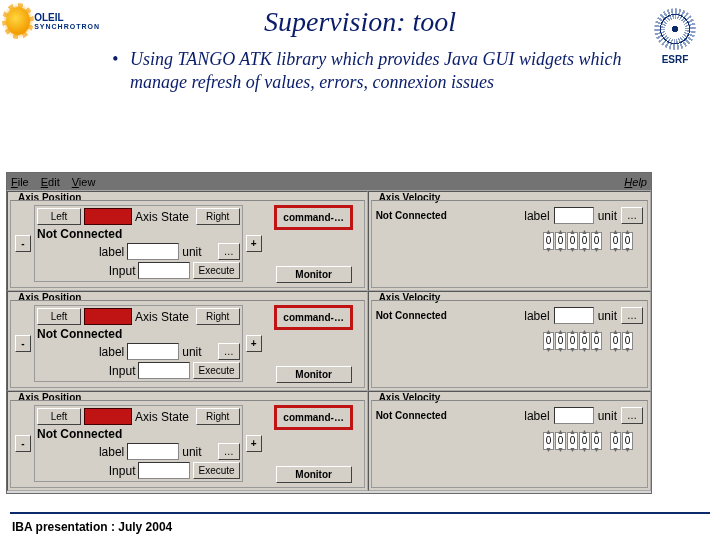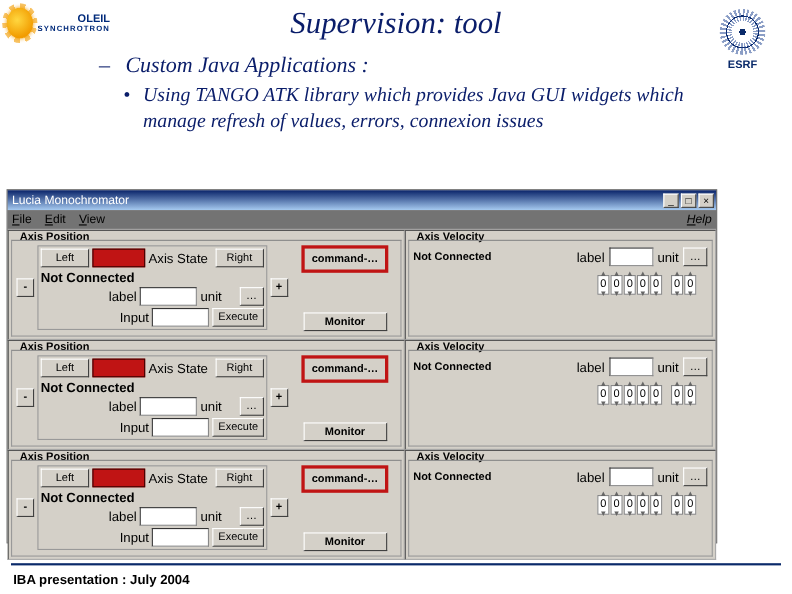--- a/index.html
+++ b/index.html
@@ -27,21 +27,21 @@
     box-shadow: 0 0 4px #f29c00;
     position: relative;
   }
   .sun::before {
     content: ""; position: absolute; inset: -4px;
     background: conic-gradient(#f29c00 0 5%, transparent 5% 10%, #f29c00 10% 15%, transparent 15% 20%, #f29c00 20% 25%, transparent 25% 30%, #f29c00 30% 35%, transparent 35% 40%, #f29c00 40% 45%, transparent 45% 50%, #f29c00 50% 55%, transparent 55% 60%, #f29c00 60% 65%, transparent 65% 70%, #f29c00 70% 75%, transparent 75% 80%, #f29c00 80% 85%, transparent 85% 90%, #f29c00 90% 95%, transparent 95% 100%);
     border-radius: 50%;
     z-index: -1;
     opacity:.6;
   }
-  .logo-left-text { margin-left: 4px; font-size: 10px; font-weight: bold; color:#002a7a; line-height:1;text-align:right; }
+  .logo-left-text { margin-left: 4px; font-size: 10px; font-weight: bold; color:#002a7a; line-height:1; }
   .logo-left-text .sub { font-size:7px; letter-spacing:1px; color:#002a7a; }
   .logo-right {
     position: absolute;
     right: 10px;
     top: 6px;
     width: 70px;
     text-align: center;
     font-size: 10px;
     font-weight: bold;
     color: #0a2a6a;
@@ -257,32 +257,24 @@
 </div>
 
 <div class="logo-right">
   <div class="dotring"></div>
   <div>ESRF</div>
 </div>
 
 <div class="slide-title">Supervision: tool</div>
 
 <div class="bullets">
-  <div class="lvl1">Custom Java Applications :</div>
   <div class="lvl2">Using TANGO ATK library which provides Java GUI widgets which manage refresh of values, errors, connexion issues</div>
 </div>
 
 <div class="app">
-  <div class="titlebar">
-    <span>Lucia Monochromator</span>
-    <span class="spacer"></span>
-    <div class="winbtn">_</div>
-    <div class="winbtn">□</div>
-    <div class="winbtn">×</div>
-  </div>
   <div class="menubar">
     <span>File</span>
     <span>Edit</span>
     <span>View</span>
     <span class="help">Help</span>
   </div>
 
   <div class="panels" style="height:calc(100% - 36px);">
 
     <div class="panel axis-left">

